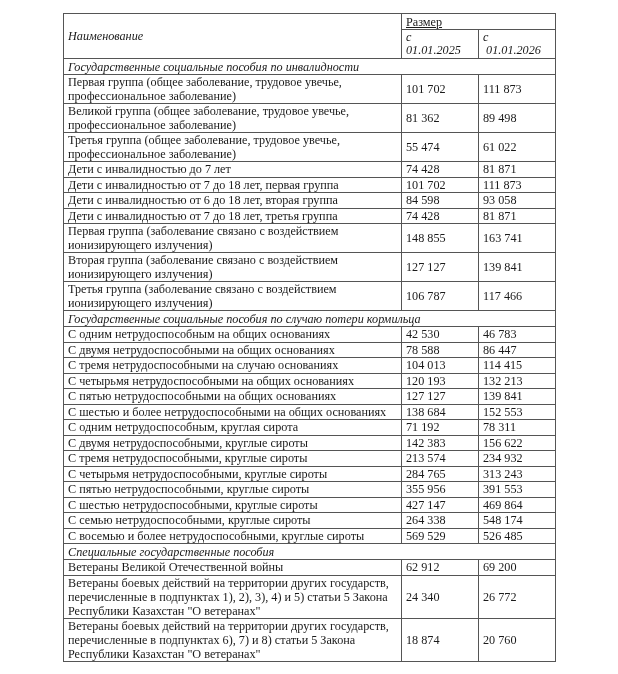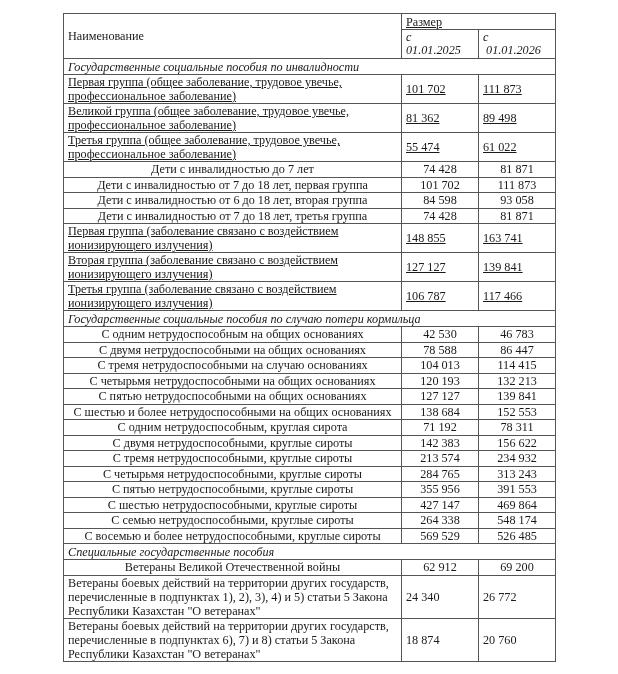--- a/index.html
+++ b/index.html
@@ -2,26 +2,26 @@
 <html><head>
 <meta charset="utf-8">
 <style>
   html, body { margin:0; padding:0; background:#ffffff; }
   body { width:618px; height:674px; position:relative; overflow:hidden;
          font-family: "Liberation Serif", "DejaVu Serif", serif; color:#1a1a1a; }
   table.doc { position:absolute; left:63px; top:13px; width:492px;
               border-collapse:collapse; table-layout:fixed; font-size:12.2px; line-height:14px; }
   table.doc td, table.doc th { border:1px solid #555; padding:0 4px; vertical-align:middle; text-align:left; font-weight:normal; }
   col.c1 { width:338px; } col.c2 { width:77px; } col.c3 { width:77px; }
-  th.h-name { font-weight:bold; vertical-align:top; padding-top:1px; }
+  th.h-name { font-weight:bold; vertical-align:top; padding-top:1px;font-style:italic; }
   th.h-size { font-weight:bold; height:15px;text-decoration:underline; }
   th.h-date { font-style:italic; height:28px; vertical-align:top; line-height:13px; padding-top:1px; }
   td.section { font-weight:bold; font-style:italic; height:15px;margin-left:24px; }
-  tr.single td { height:14.5px;text-align:center; }
-  tr.double td { height:28px;text-decoration:underline; }
+  tr.single td { height:14.5px; }
+  tr.double td { height:28px; }
   tr.triple td { height:42px; }
 </style>
 </head>
 <body>
 
 <table class="doc">
   <colgroup>
       <col class="c1">
       <col class="c2">
       <col class="c3">

